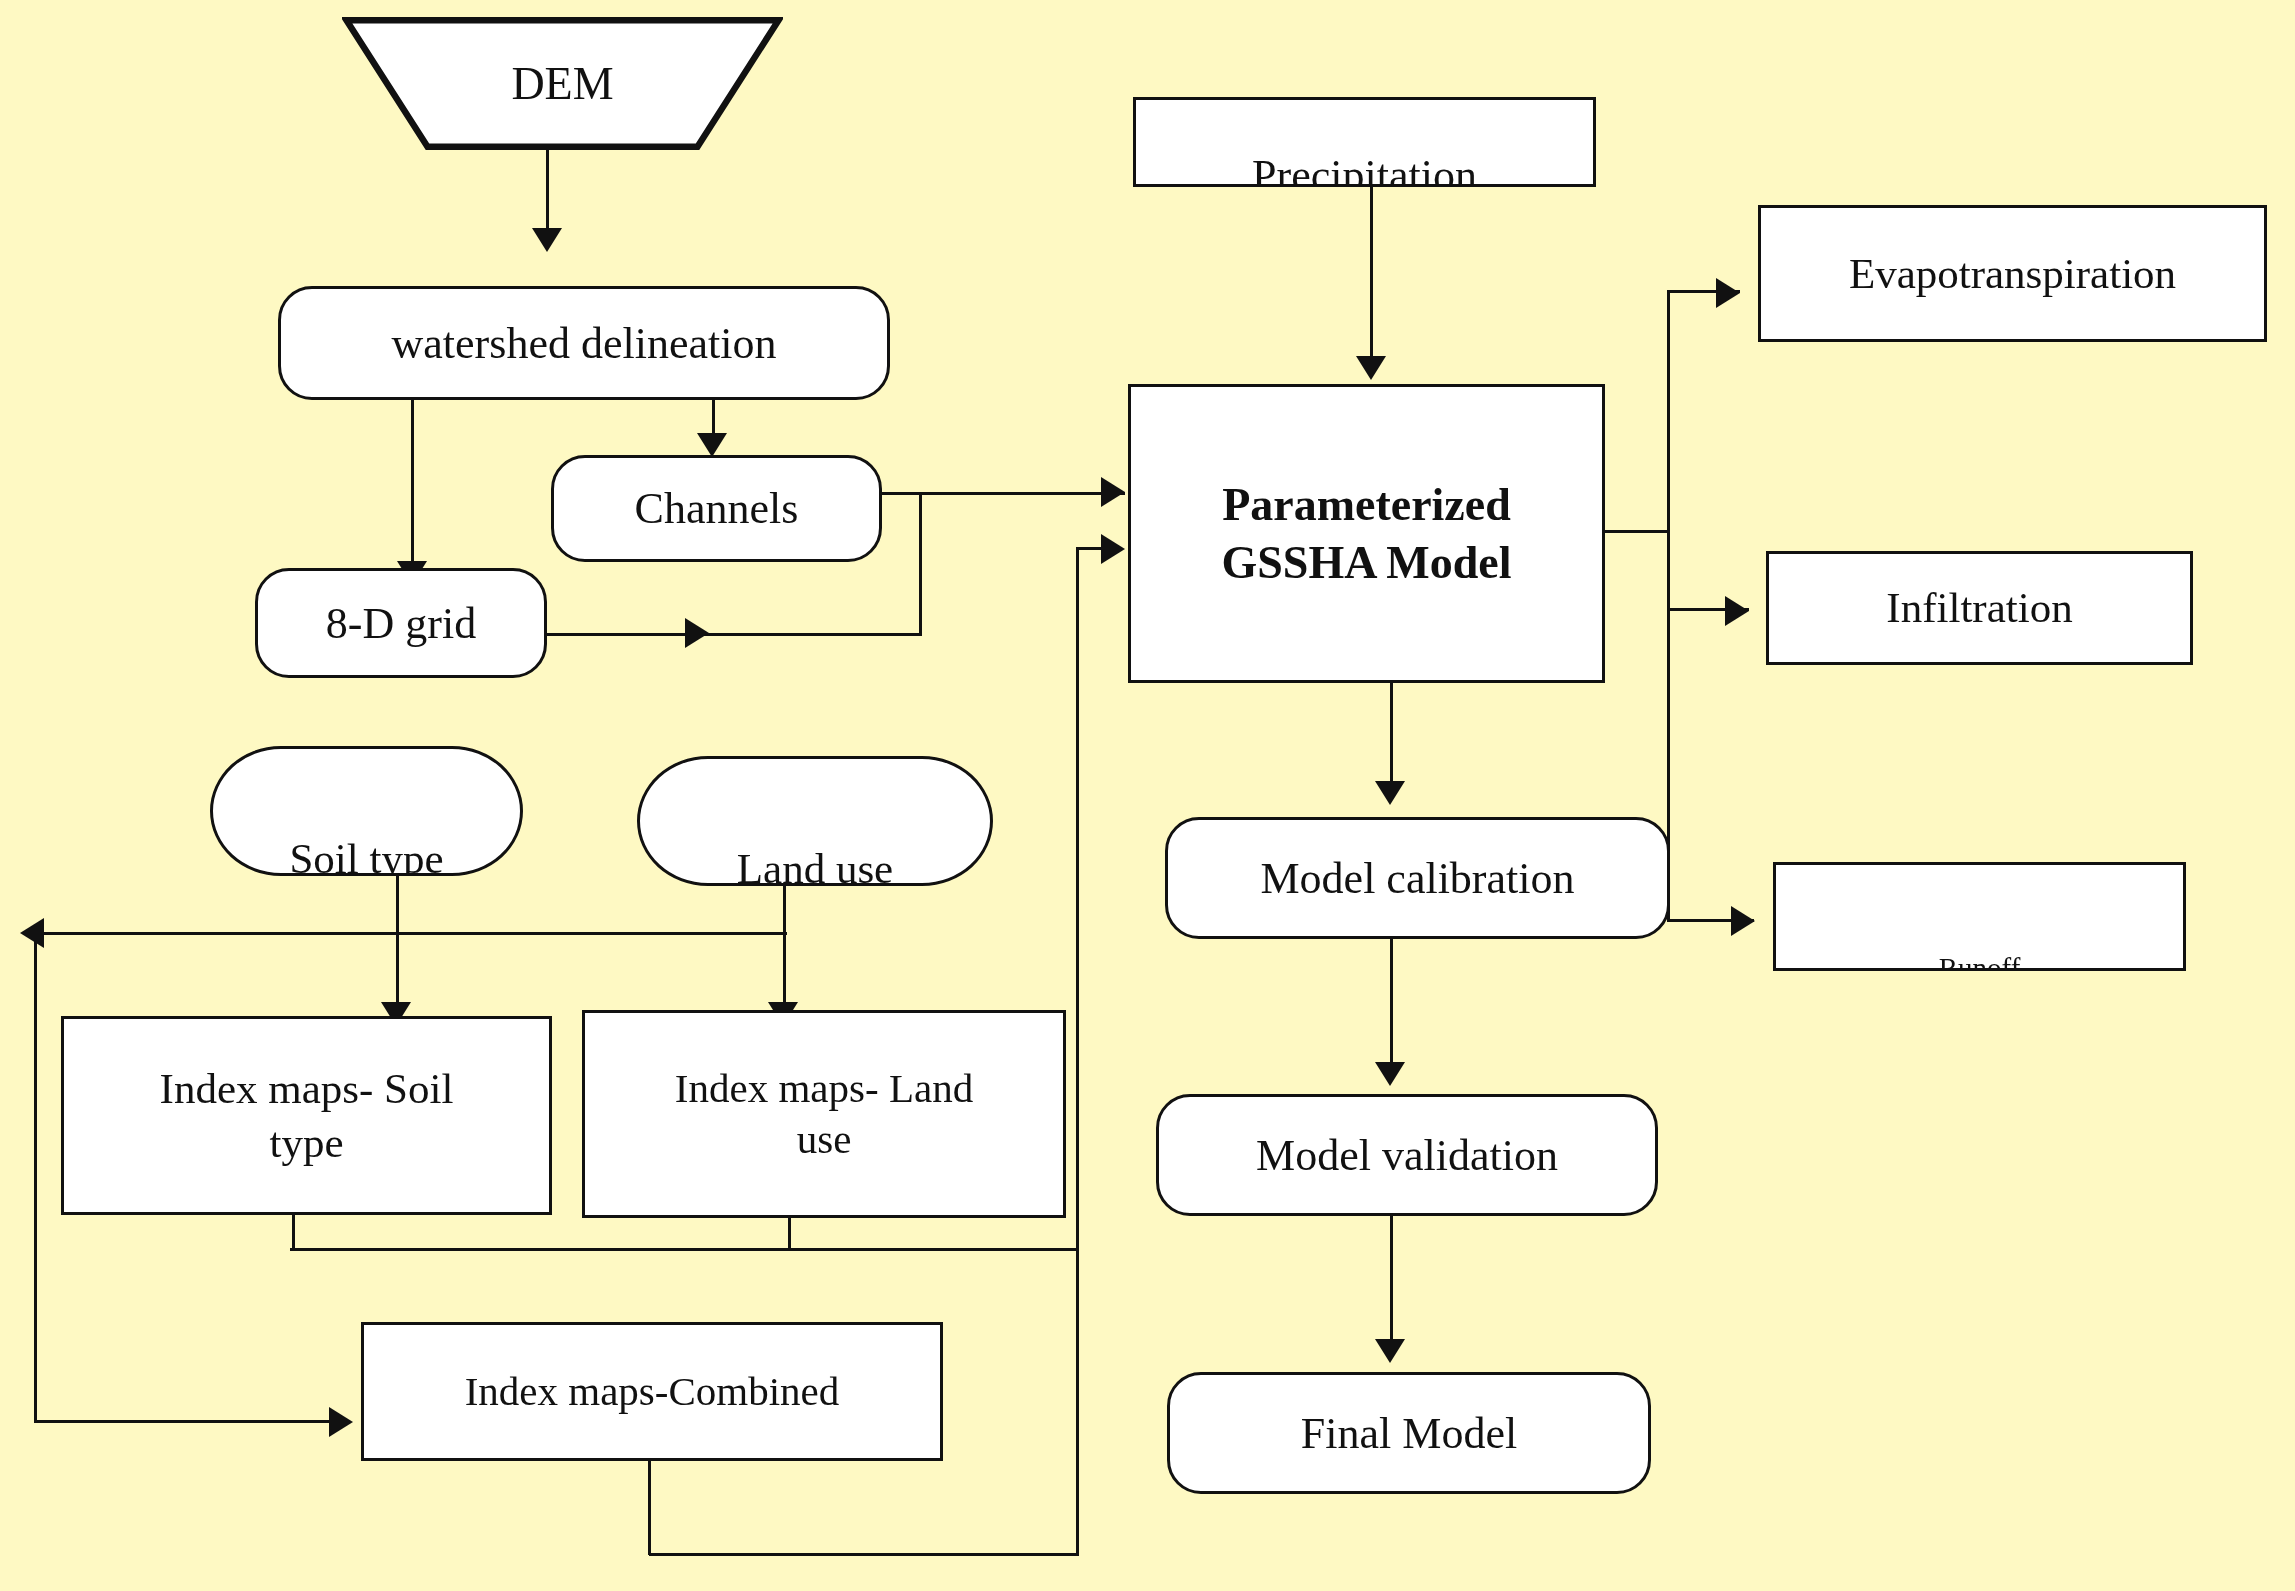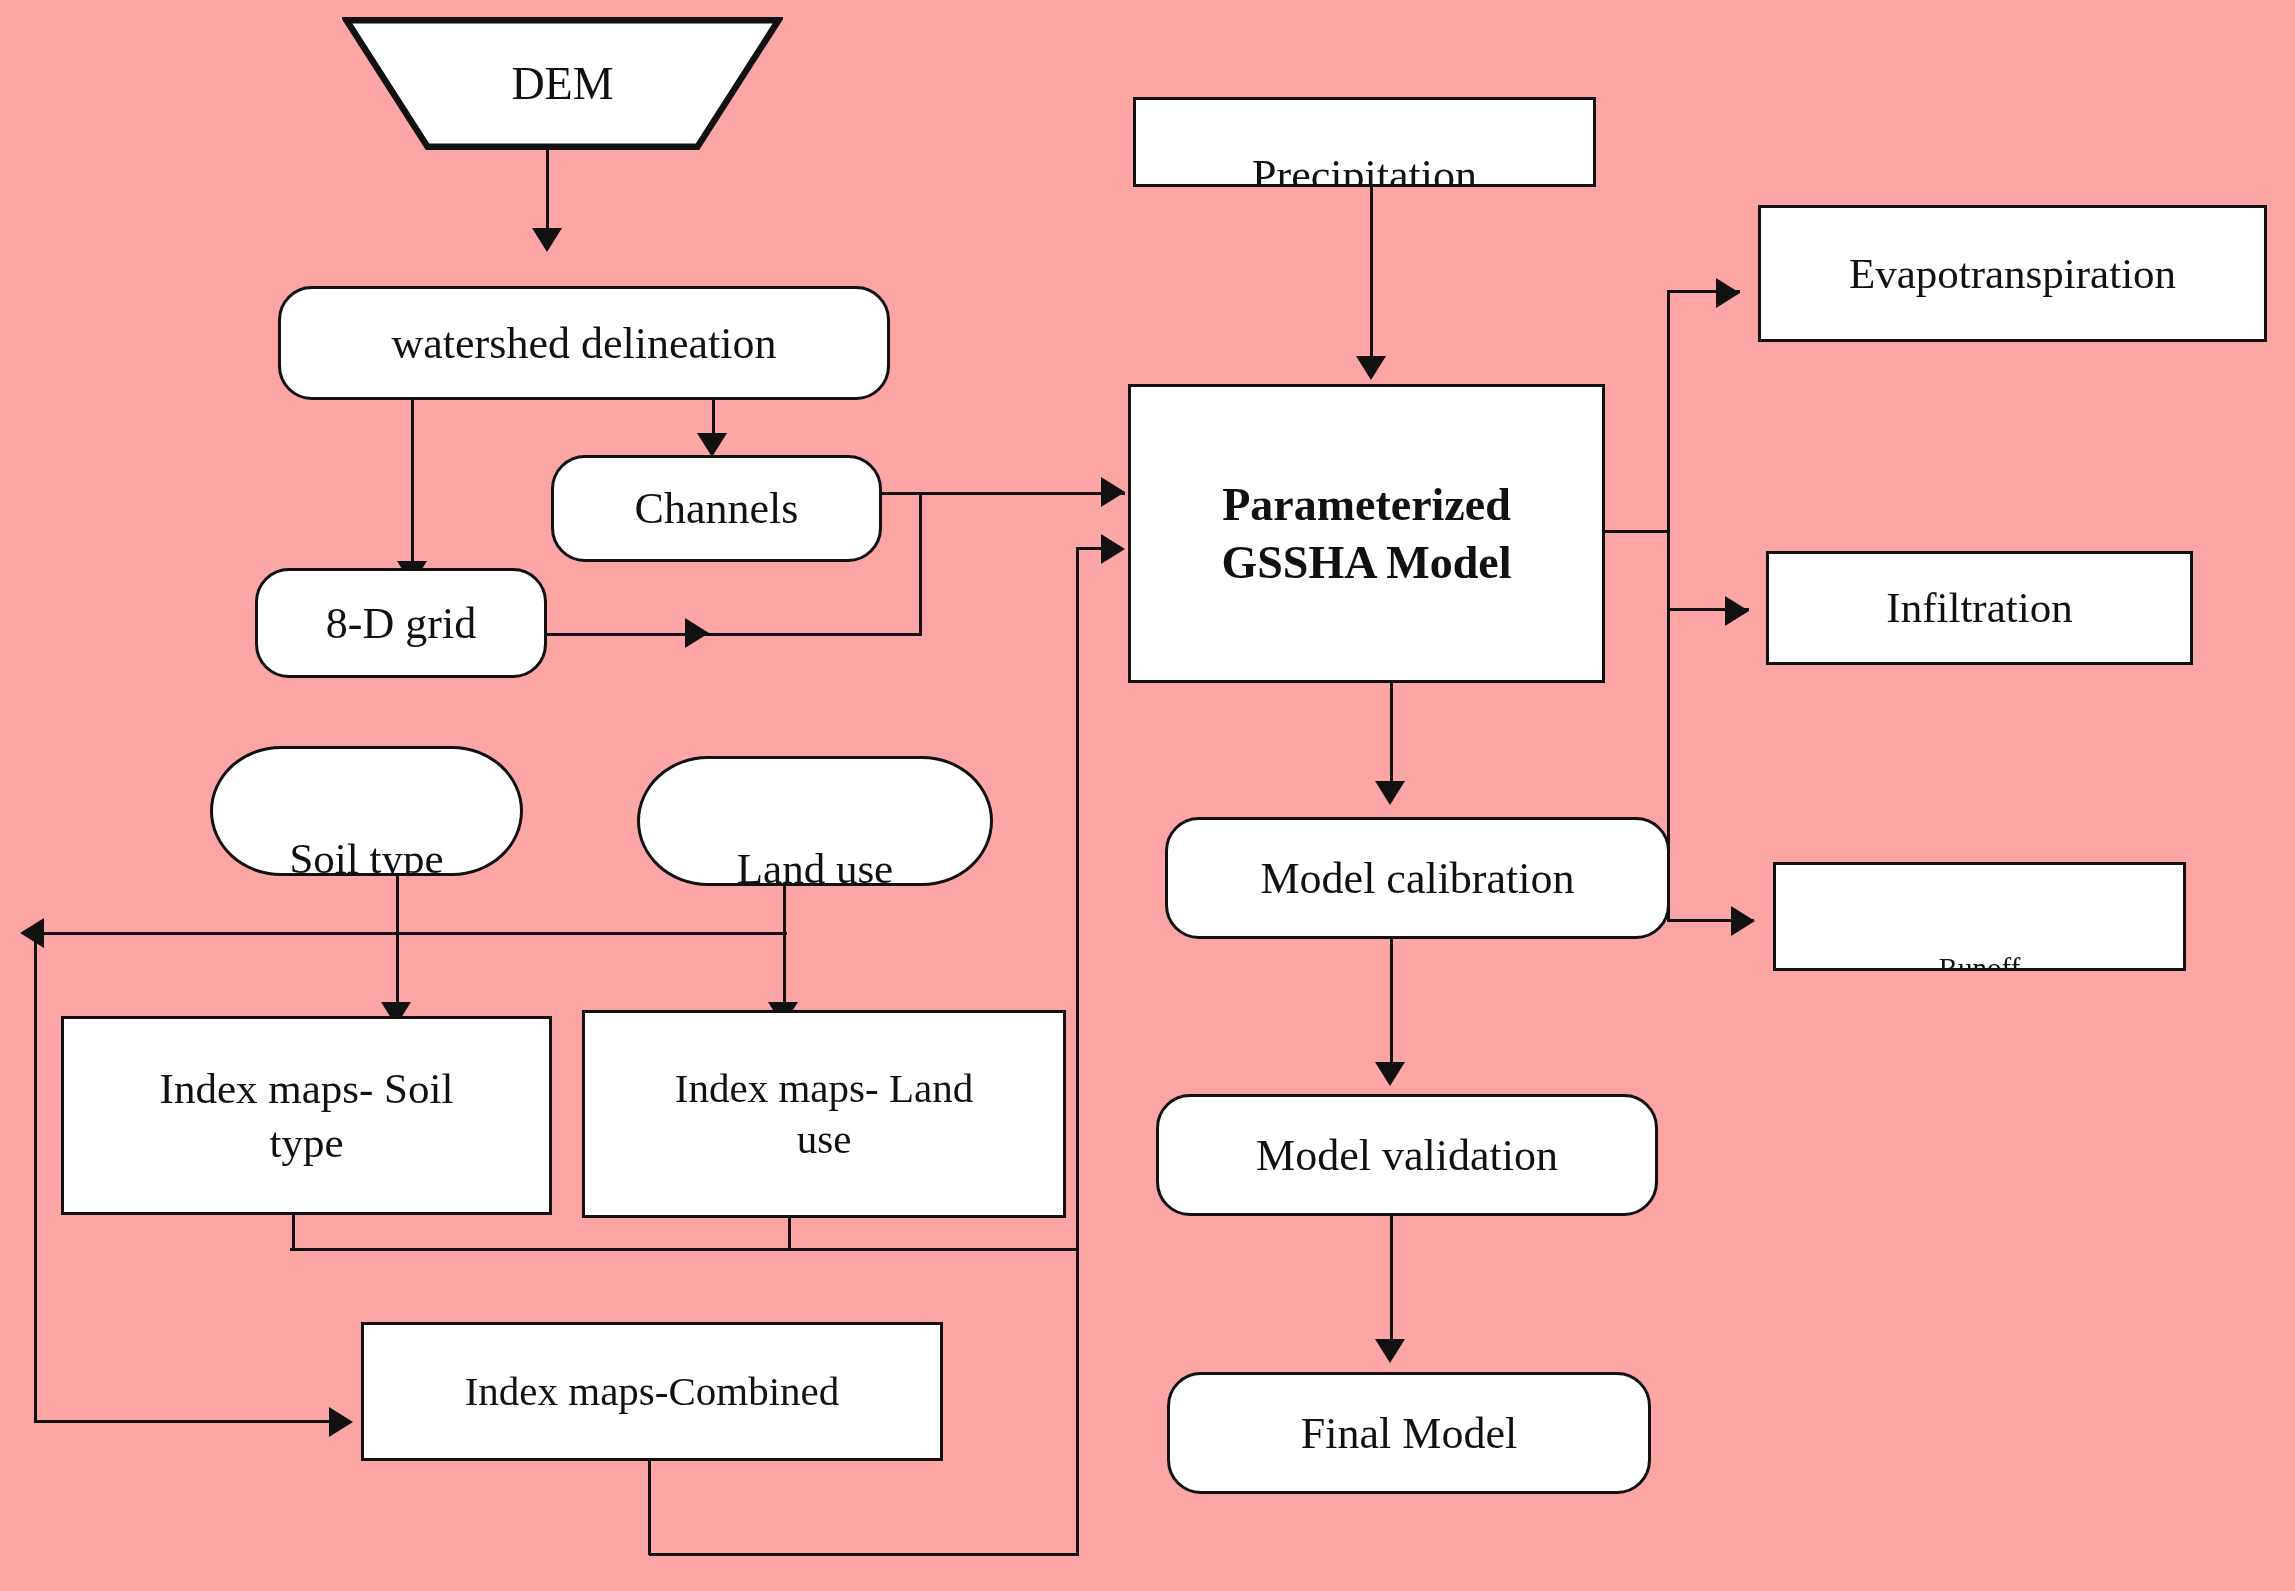--- a/index.html
+++ b/index.html
@@ -2,21 +2,21 @@
 <html style="font-size:11.4px"><head>
 <meta charset="utf-8">
 <title>GSSHA Model Flowchart</title>
 <style>
   html,body{margin:0;padding:0;background:#ffffff;}
   body{font-family:"Liberation Serif", serif;}
   #stage{
     position:relative;
     width:2295px;
     height:1592px;
-    background:#fca5a5;
+    background:#fef9c3;
     overflow:hidden;
   }
   .node{
     position:absolute;
     box-sizing:border-box;
     background:#ffffff;
     border:3.6px solid #111111;
     display:flex;
     align-items:center;
     justify-content:center;

